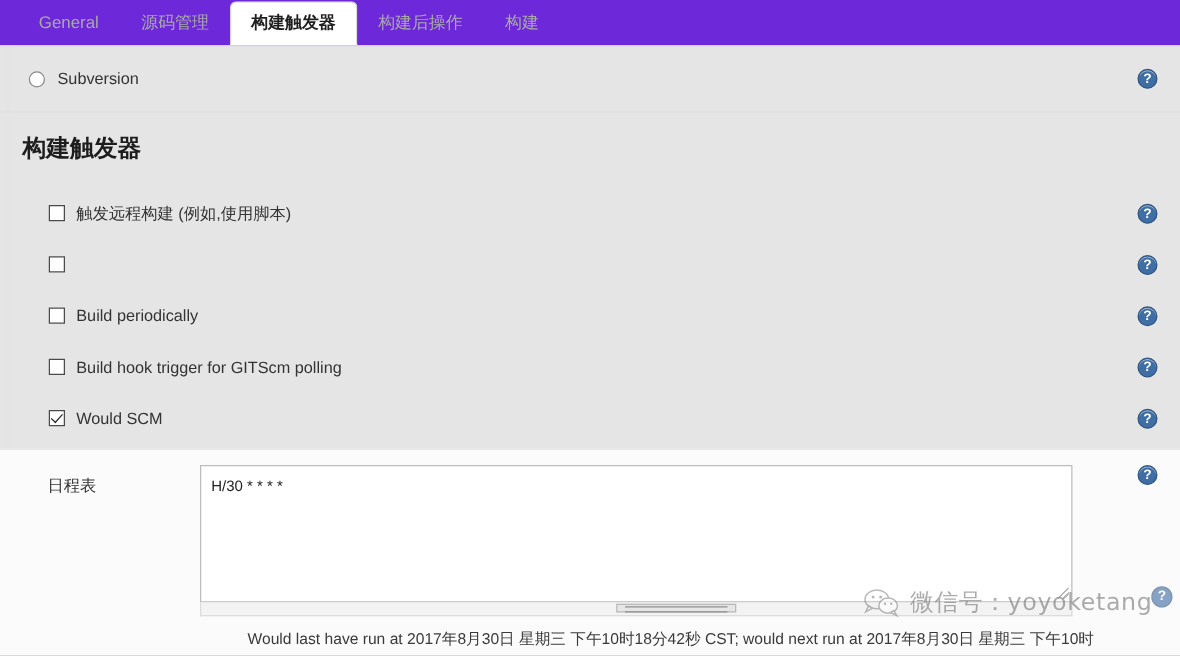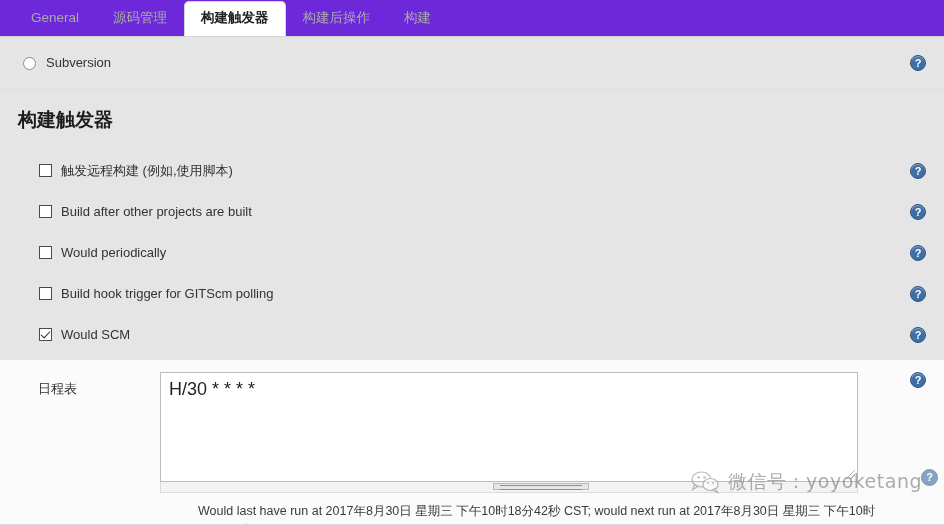--- a/index.html
+++ b/index.html
@@ -183,21 +183,21 @@
     position: relative;
     width: 698px;
   }
   .textarea {
     width: 698px;
     height: 110px;
     box-sizing: border-box;
     border: 1px solid #bdbdbd;
     background: #ffffff;
     font-family: "Liberation Sans", "DejaVu Sans", sans-serif;
-    font-size: 18px;
+    font-size: 12px;
     color: #222222;
     padding: 7px 8px;
     line-height: 18px;
     resize: none;
     outline: none;
     overflow: hidden;
     white-space: pre;
     display: block;
   }
   .grip {
@@ -315,27 +315,26 @@
   <div class="trigger-list">
 
     <div class="row trigger-row">
       <span class="cbox"></span>
       <span class="lbl">触发远程构建 (例如,使用脚本)</span>
       <span class="helpicon">?</span>
     </div>
 
     <div class="row trigger-row">
       <span class="cbox"></span>
-      <span class="lbl">Build after other projects are built</span>
       <span class="helpicon">?</span>
     </div>
 
     <div class="row trigger-row">
       <span class="cbox"></span>
-      <span class="lbl">Would periodically</span>
+      <span class="lbl">Build periodically</span>
       <span class="helpicon">?</span>
     </div>
 
     <div class="row trigger-row">
       <span class="cbox"></span>
       <span class="lbl">Build hook trigger for GITScm polling</span>
       <span class="helpicon">?</span>
     </div>
 
     <div class="row trigger-row">

